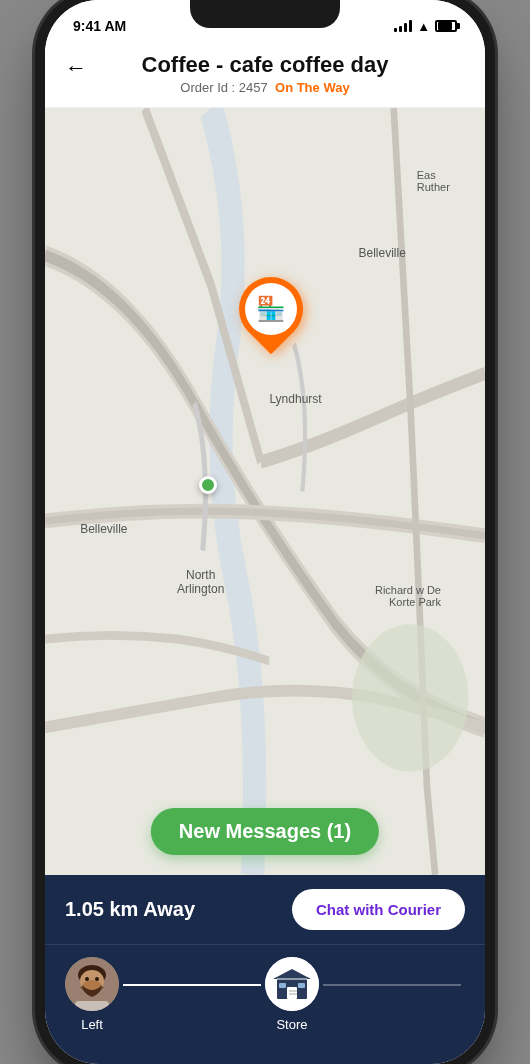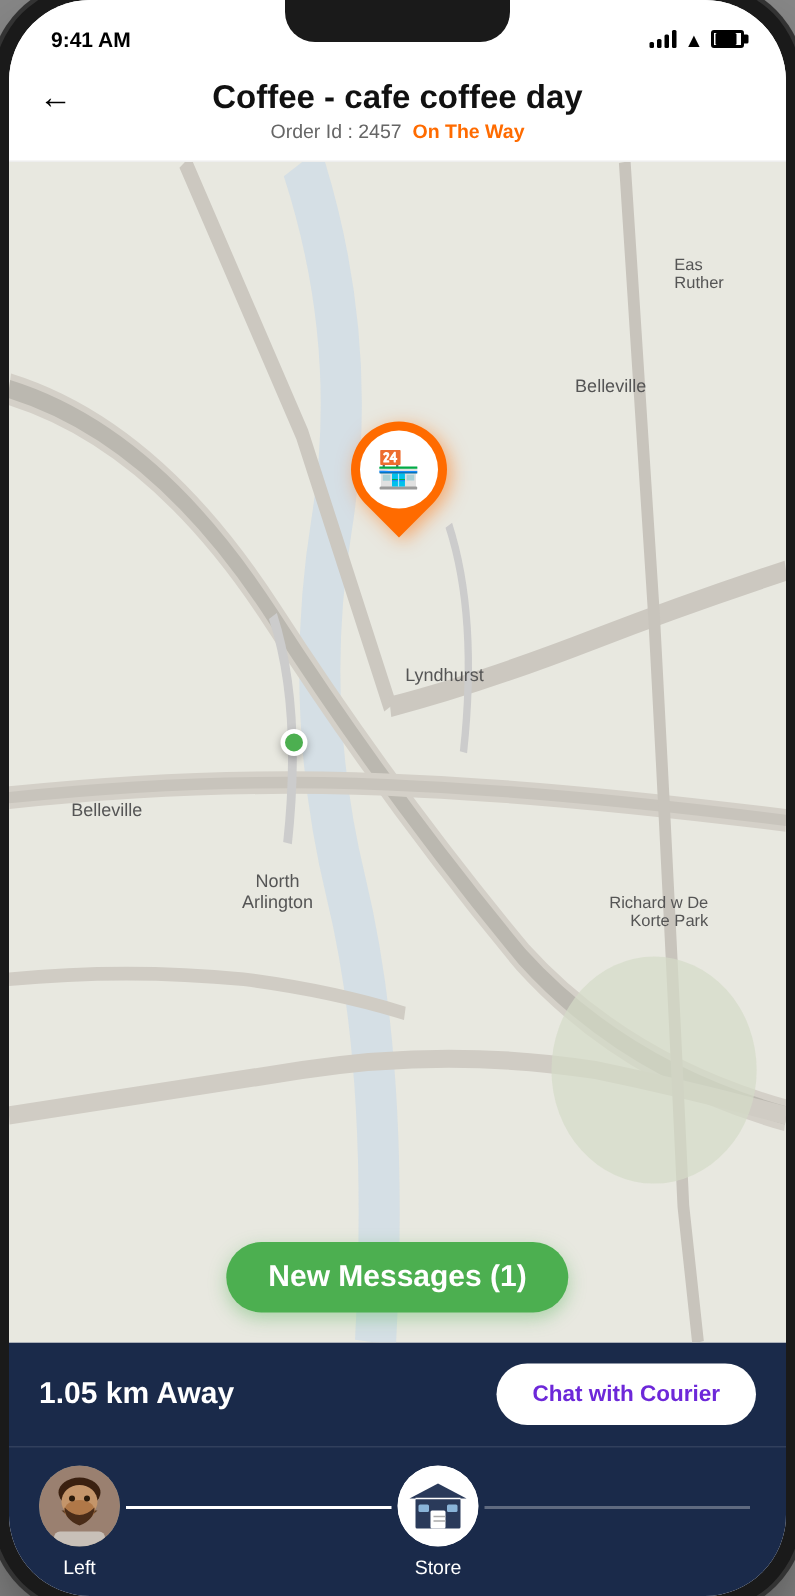--- a/index.html
+++ b/index.html
@@ -6,21 +6,21 @@
     body {
       background: #888;
       display: flex;
       justify-content: center;
       align-items: center;
       min-height: 100vh;
       font-family: -apple-system, BlinkMacSystemFont, 'Segoe UI', sans-serif;
     }
 
     .phone-frame {
-      width: 518px;
+      width: 440px;
       height: 1064px;
       background: #fff;
       border-radius: 54px;
       box-shadow: 0 0 0 10px #1a1a1a, 0 0 0 13px #333, 0 30px 60px rgba(0,0,0,0.5);
       overflow: hidden;
       position: relative;
       display: flex;
       flex-direction: column;
     }
 
@@ -259,21 +259,21 @@
       border-radius: 25px;
       padding: 12px 24px;
       font-size: 15px;
       font-weight: 700;
       cursor: pointer;
     }
 
     
     .progress-tracker {
       background: #1a2a4a;
-      padding: 12px 20px 12px;
+      padding: 12px 20px 32px;
       display: flex;
       align-items: center;
       justify-content: space-around;
       flex-shrink: 0;
       border-top: 1px solid rgba(255,255,255,0.1);
     }
     .tracker-item {
       display: flex;
       flex-direction: column;
       align-items: center;
@@ -320,21 +320,21 @@
       height: 2px;
       background: rgba(255,255,255,0.3);
     }
     .tracker-line.active {
       background: #fff;
     }
 
     
     .rutherford { top: 18%; right: 18%; }
     .east-ruther { top: 8%; right: 8%; font-size: 11px; }
-    .lyndhurst { top: 35%; left: 50%; margin-top: 44px; }
+    .lyndhurst { top: 35%; left: 50%; }
     .belleville { top: 54%; left: 8%; }
     .north-arlington { top: 60%; left: 30%; text-align: center; }
     .richard-park { top: 62%; right: 10%; font-size: 11px; text-align: right; }
   </style>
 </head>
 <body>
 
 <div class="phone-frame">
 
   <div class="notch"></div>

